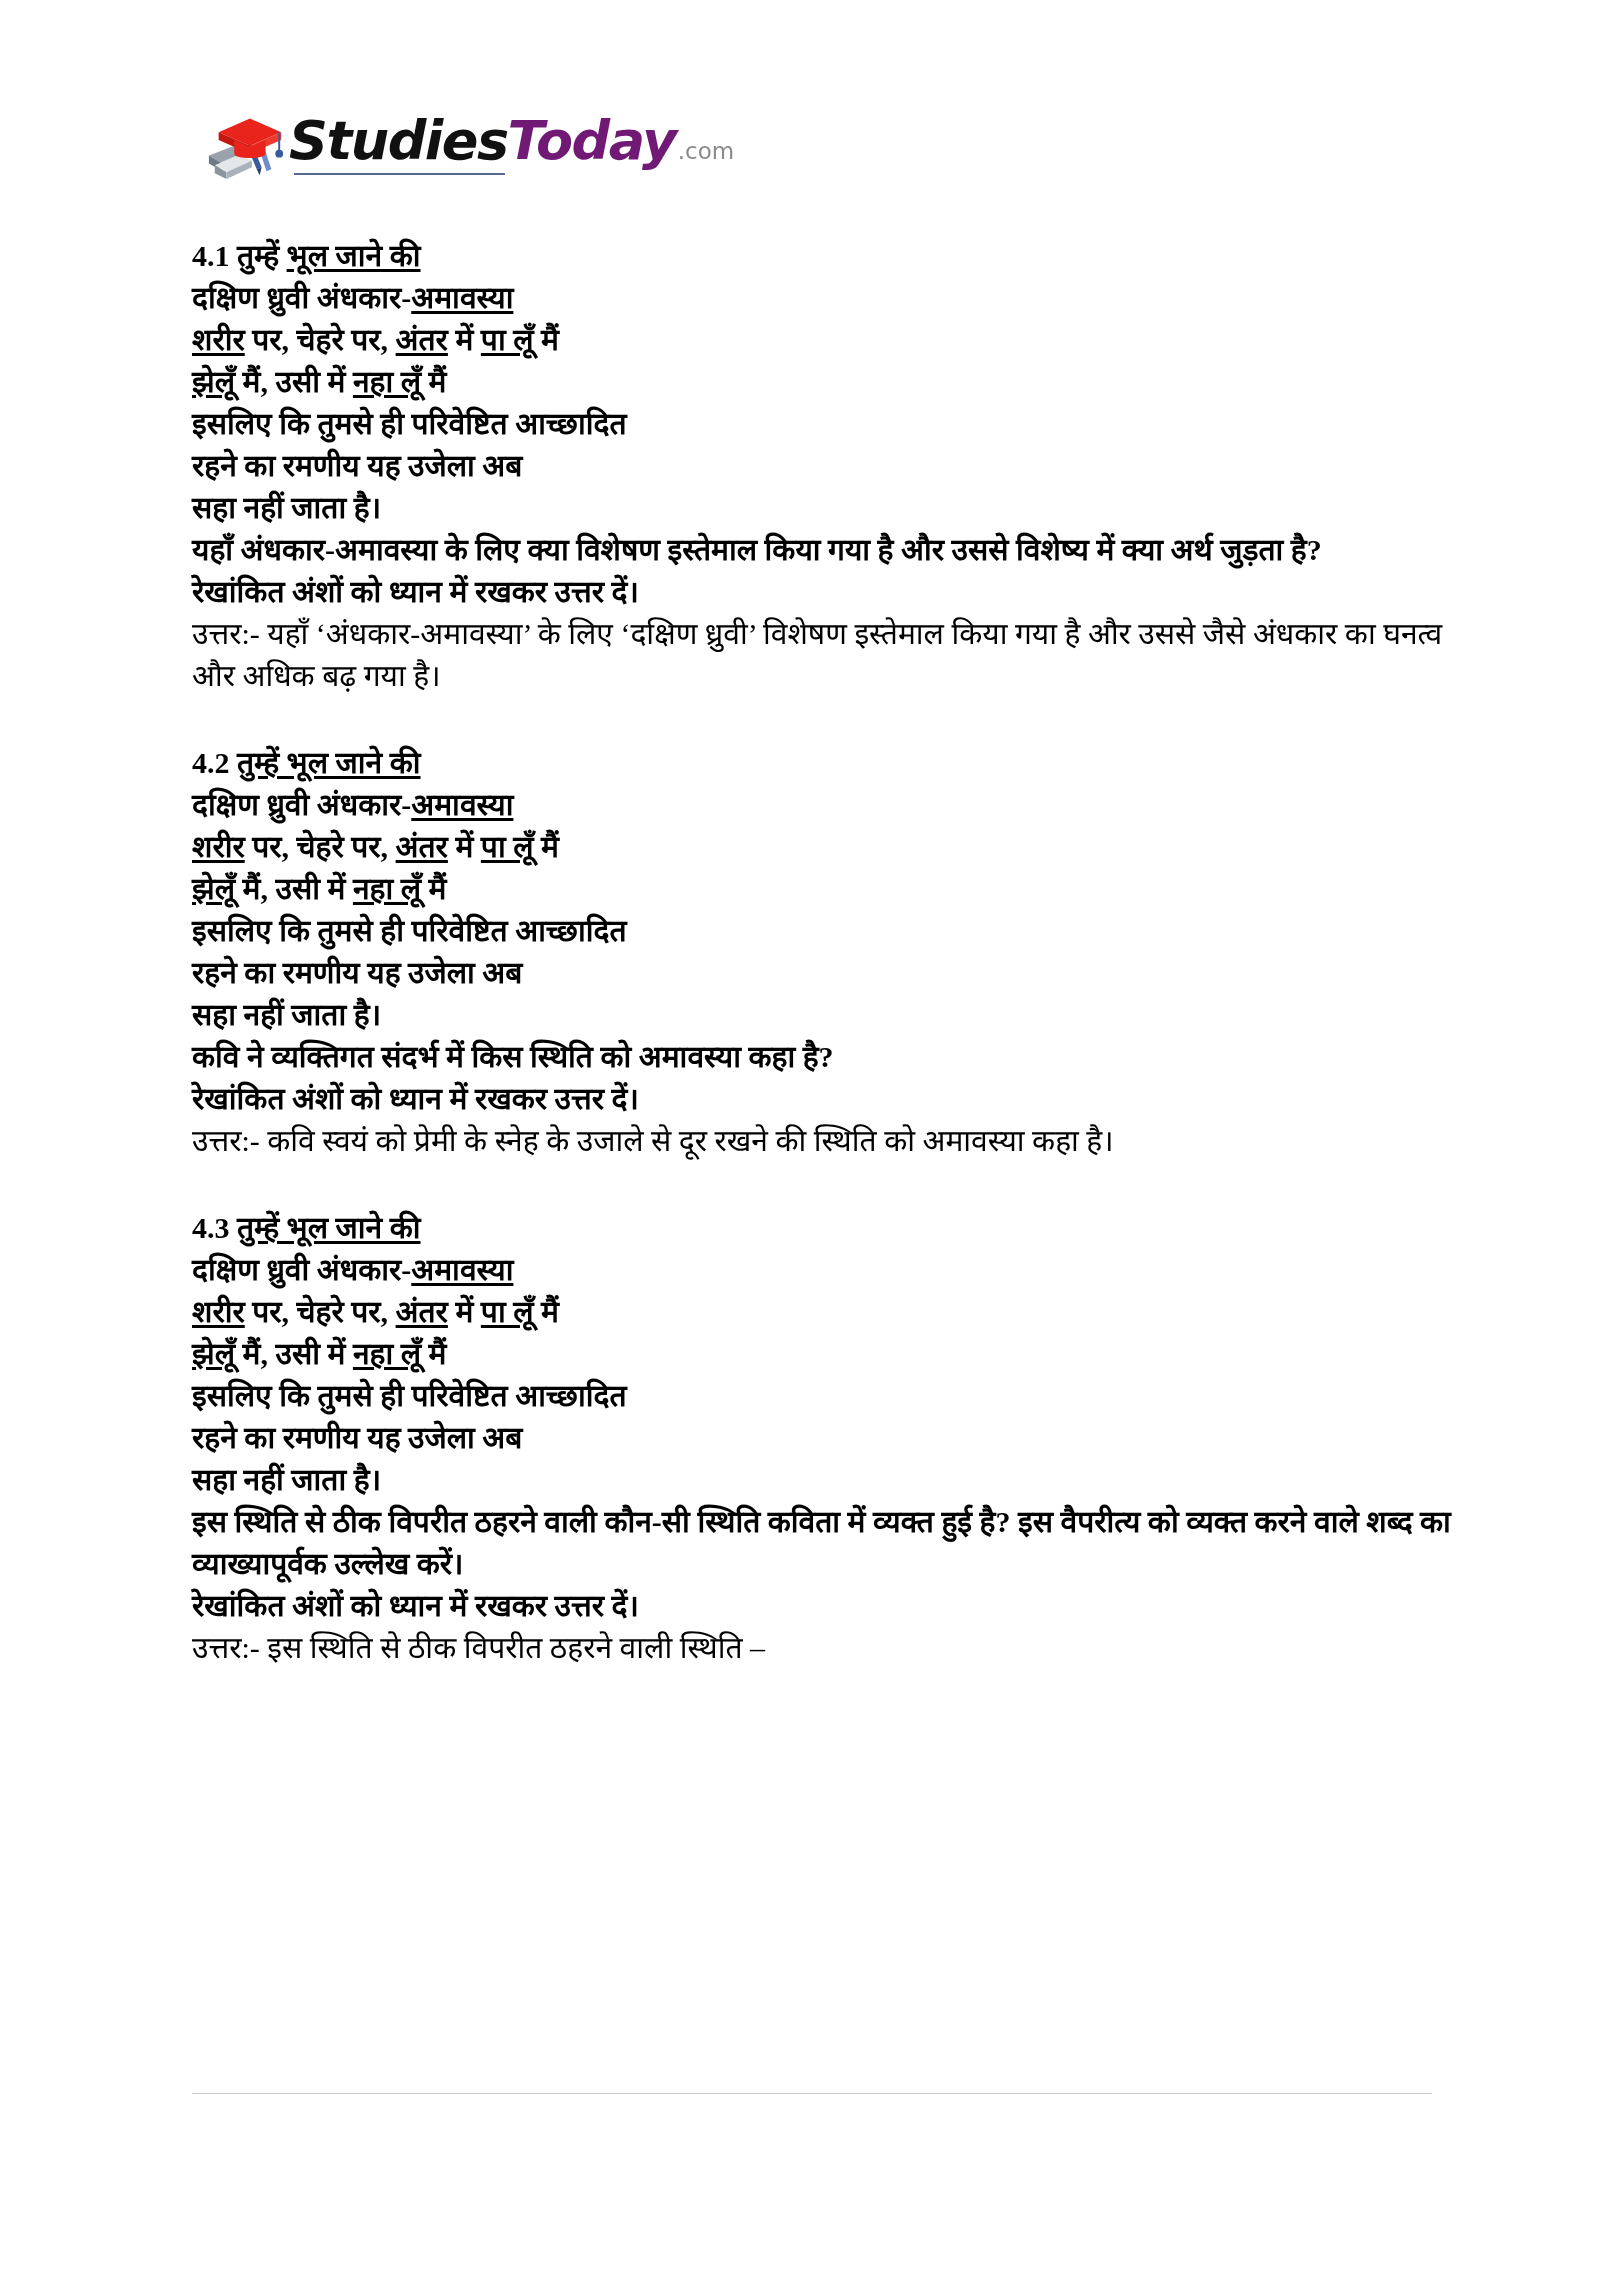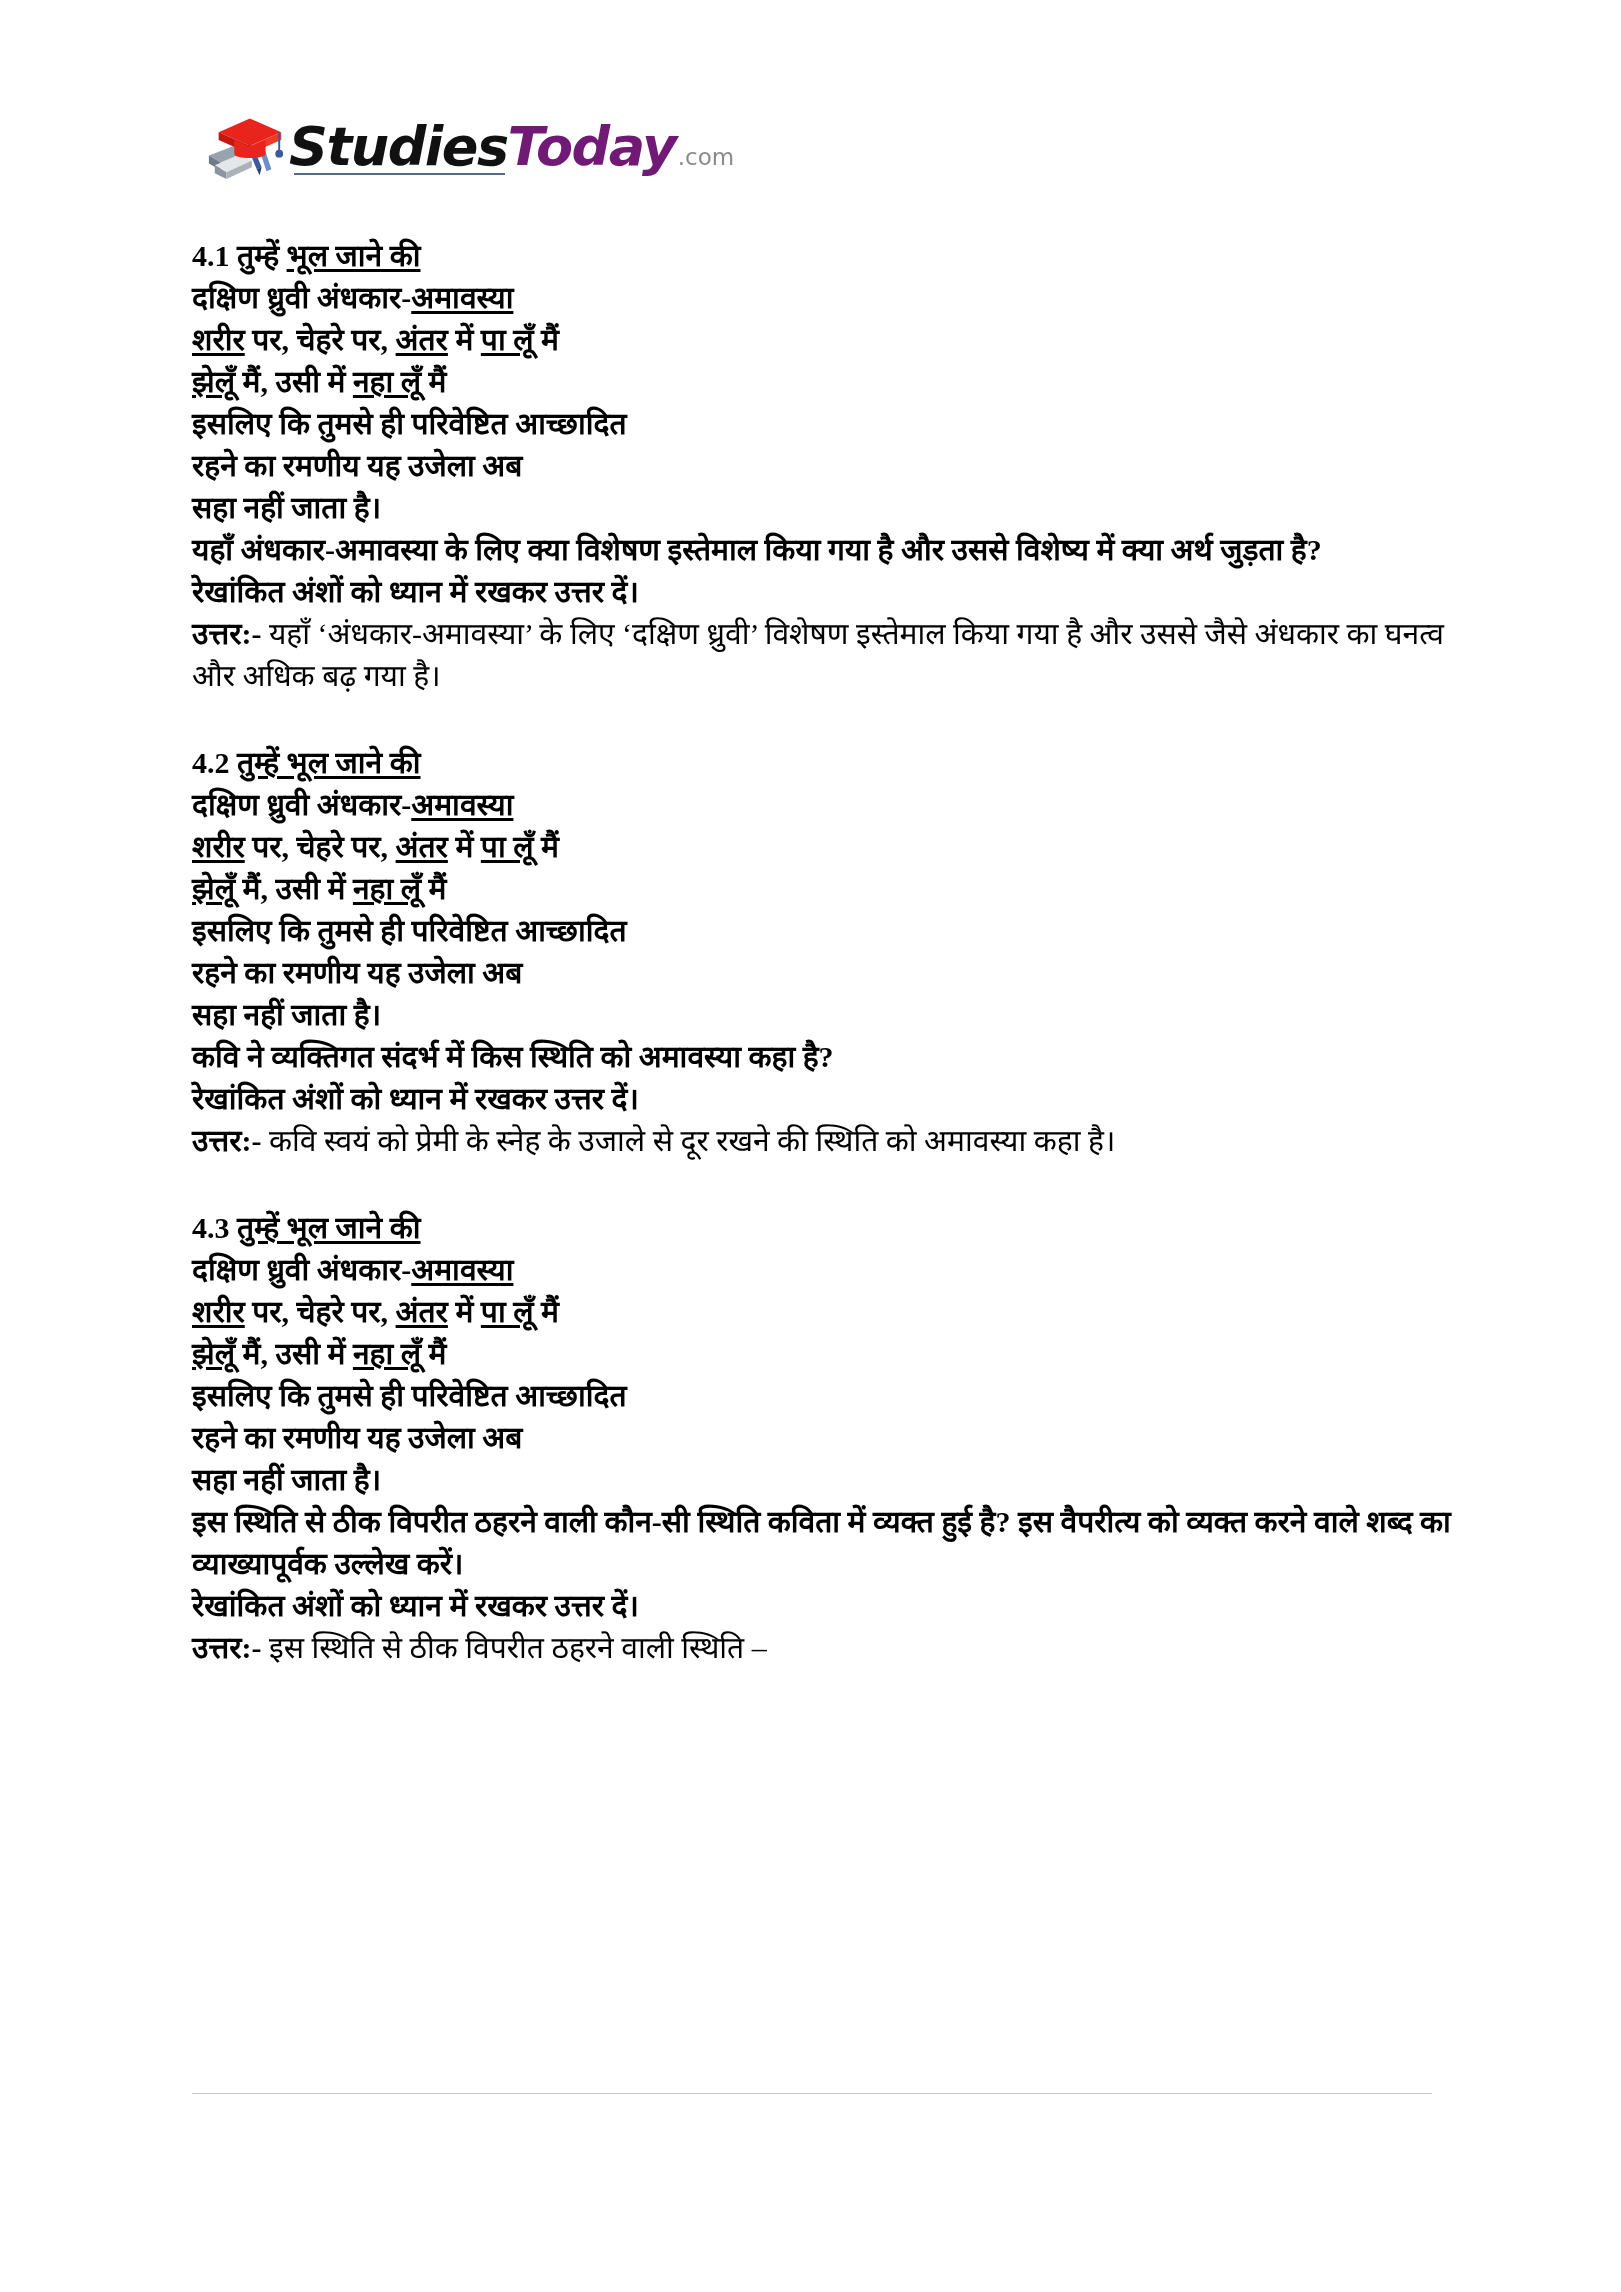--- a/index.html
+++ b/index.html
@@ -34,21 +34,21 @@
     width: 90px;
     height: 84px;
     flex: 0 0 auto;
     margin-right: 3.9px;
   }
   .logo-mark svg { display: block; }
   .logo-word {
     display: flex;
     align-items: baseline;
     margin-left: -5.9px;
-    margin-bottom: 7px;
+    margin-bottom: 13px;
     text-align: right;
   }
   .logo-studies {
     font-family: "DejaVu Sans", sans-serif;
     font-size: 54px;
     font-weight: 700;
     font-style: italic;
     letter-spacing: -1.5px;
     color: #111111;
     line-height: 1;
@@ -97,21 +97,21 @@
   }
   .line.bold { font-weight: 700; }
   .u { text-decoration: underline; text-underline-offset: 2.9px; }
 
   .para {
     font-size: 30px;
     line-height: 42px;
     font-weight: 400;
     color: #000000;
   }
-  .para .lead { font-weight: 700; }
+  .para .lead { font-weight: 400; }
 
   .qline {
     font-size: 30px;
     line-height: 42px;
     font-weight: 700;
   }
 
   .rule {
     position: absolute;
     left: 192px;

